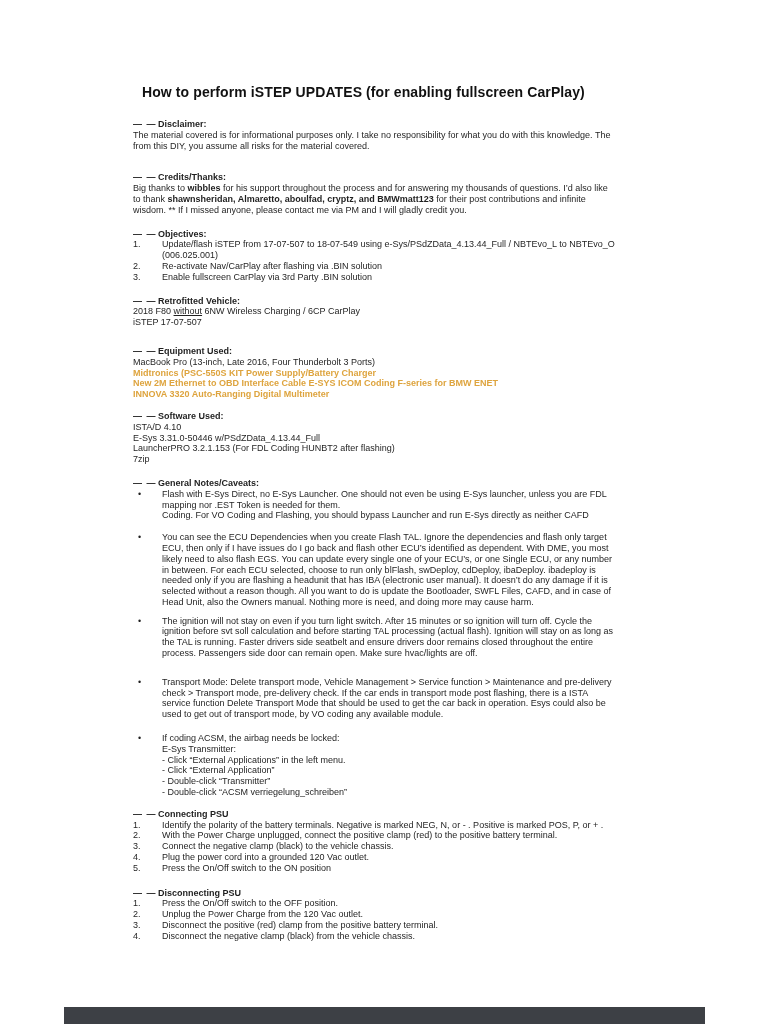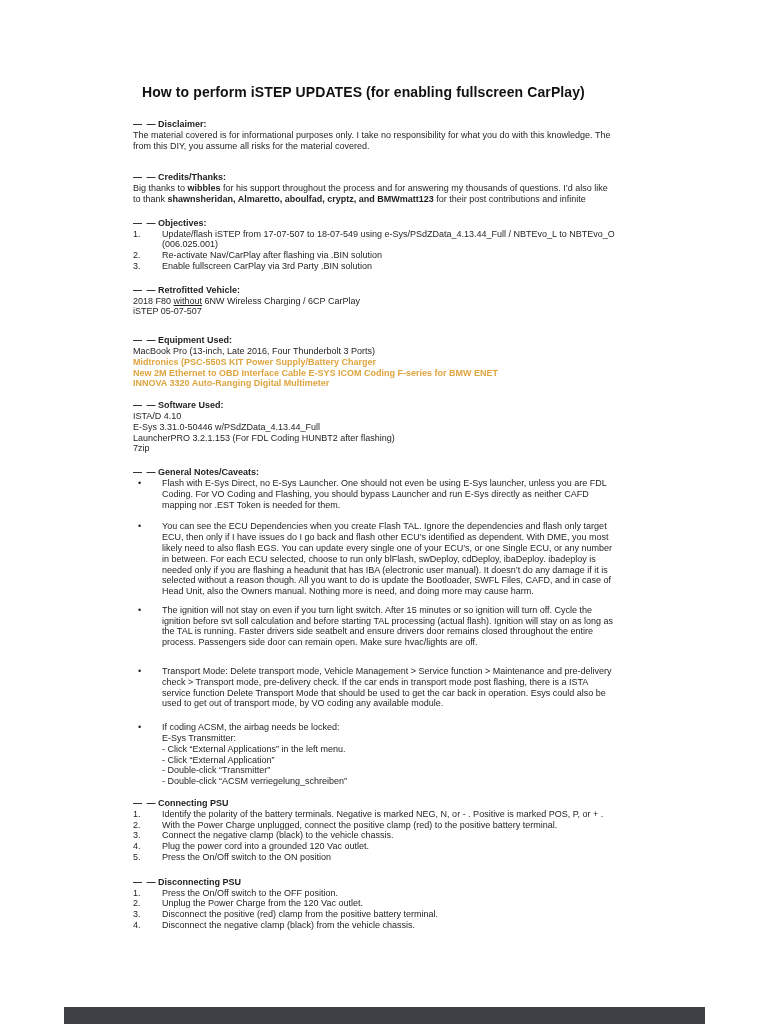--- a/index.html
+++ b/index.html
@@ -30,20 +30,21 @@
 
     <div class="title">How to perform iSTEP UPDATES (for enabling fullscreen CarPlay)</div>
 
     <div class="hdr mt18"><span class="dash">— —</span><span>Disclaimer:</span></div>
     <div class="ln">The material covered is for informational purposes only. I take no responsibility for what you do with this knowledge. The</div>
     <div class="ln">from this DIY,  you assume all risks for the material covered.</div>
 
     <div class="hdr mt21"><span class="dash">— —</span><span>Credits/Thanks:</span></div>
     <div class="ln"><span>Big thanks to </span><span class="b">wibbles</span><span> for his support throughout the process and for answering my thousands of questions. I’d also like</span></div>
     <div class="ln"><span>to thank </span><span class="b">shawnsheridan, Almaretto, aboulfad, cryptz, and BMWmatt123</span><span> for their post contributions and infinite</span></div>
+    <div class="ln">wisdom. ** If I missed anyone, please contact me via PM and I will gladly credit you.</div>
 
     <div class="hdr mt13"><span class="dash">— —</span><span>Objectives:</span></div>
     <div class="li">
       <span class="num">1.</span>
       <div class="btext">
         <div class="ln">Update/flash iSTEP from 17-07-507 to 18-07-549 using e-Sys/PSdZData_4.13.44_Full / NBTEvo_L to NBTEvo_O</div>
         <div class="ln">(006.025.001)</div>
       </div>
     </div>
     <div class="li">
@@ -54,42 +55,42 @@
     </div>
     <div class="li">
       <span class="num">3.</span>
       <div class="btext">
           <div class="ln">Enable fullscreen CarPlay via 3rd Party .BIN solution</div>
         </div>
     </div>
 
     <div class="hdr mt13"><span class="dash">— —</span><span>Retrofitted Vehicle:</span></div>
     <div class="ln"><span>2018 F80 </span><span class="u">without</span><span> 6NW Wireless Charging / 6CP CarPlay</span></div>
-    <div class="ln">iSTEP 05-07-507</div>
+    <div class="ln">iSTEP 17-07-507</div>
 
     <div class="hdr mt12"><span class="dash">— —</span><span>Equipment Used:</span></div>
     <div class="ln">MacBook Pro (13-inch, Late 2016, Four Thunderbolt 3 Ports)</div>
     <div class="ln link">Midtronics (PSC-550S KIT Power Supply/Battery Charger</div>
     <div class="ln link">New 2M Ethernet to OBD Interface Cable E-SYS ICOM Coding F-series for BMW ENET</div>
     <div class="ln link">INNOVA 3320 Auto-Ranging Digital Multimeter</div>
 
     <div class="hdr mt11"><span class="dash">— —</span><span>Software Used:</span></div>
     <div class="ln">ISTA/D 4.10</div>
     <div class="ln">E-Sys 3.31.0-50446 w/PSdZData_4.13.44_Full</div>
     <div class="ln">LauncherPRO 3.2.1.153 (For FDL Coding HUNBT2 after flashing)</div>
     <div class="ln">7zip</div>
 
     <div class="hdr mt13"><span class="dash">— —</span><span>General Notes/Caveats:</span></div>
 
     <div class="li">
       <span class="marker">•</span>
       <div class="btext">
         <div class="ln">Flash with E-Sys Direct, no E-Sys Launcher. One should not even be using E-Sys launcher, unless you are FDL</div>
+        <div class="ln">mapping nor .EST Token is needed for them.</div>
         <div class="ln">Coding. For VO Coding and Flashing, you should bypass Launcher and run E-Sys directly as neither CAFD</div>
-        <div class="ln">mapping nor .EST Token is needed for them.</div>
       </div>
     </div>
 
     <div class="li mt11">
       <span class="marker">•</span>
       <div class="btext">
         <div class="ln">You can see the ECU Dependencies when you create Flash TAL. Ignore the dependencies and flash only target</div>
         <div class="ln">ECU, then only if I have issues do I go back and flash other ECU’s identified as dependent. With DME, you most</div>
         <div class="ln">likely need to also flash EGS. You can update every single one of your ECU’s, or one Single ECU, or any number</div>
         <div class="ln">in between. For each ECU selected, choose to run only blFlash, swDeploy, cdDeploy, ibaDeploy. ibadeploy is</div>

